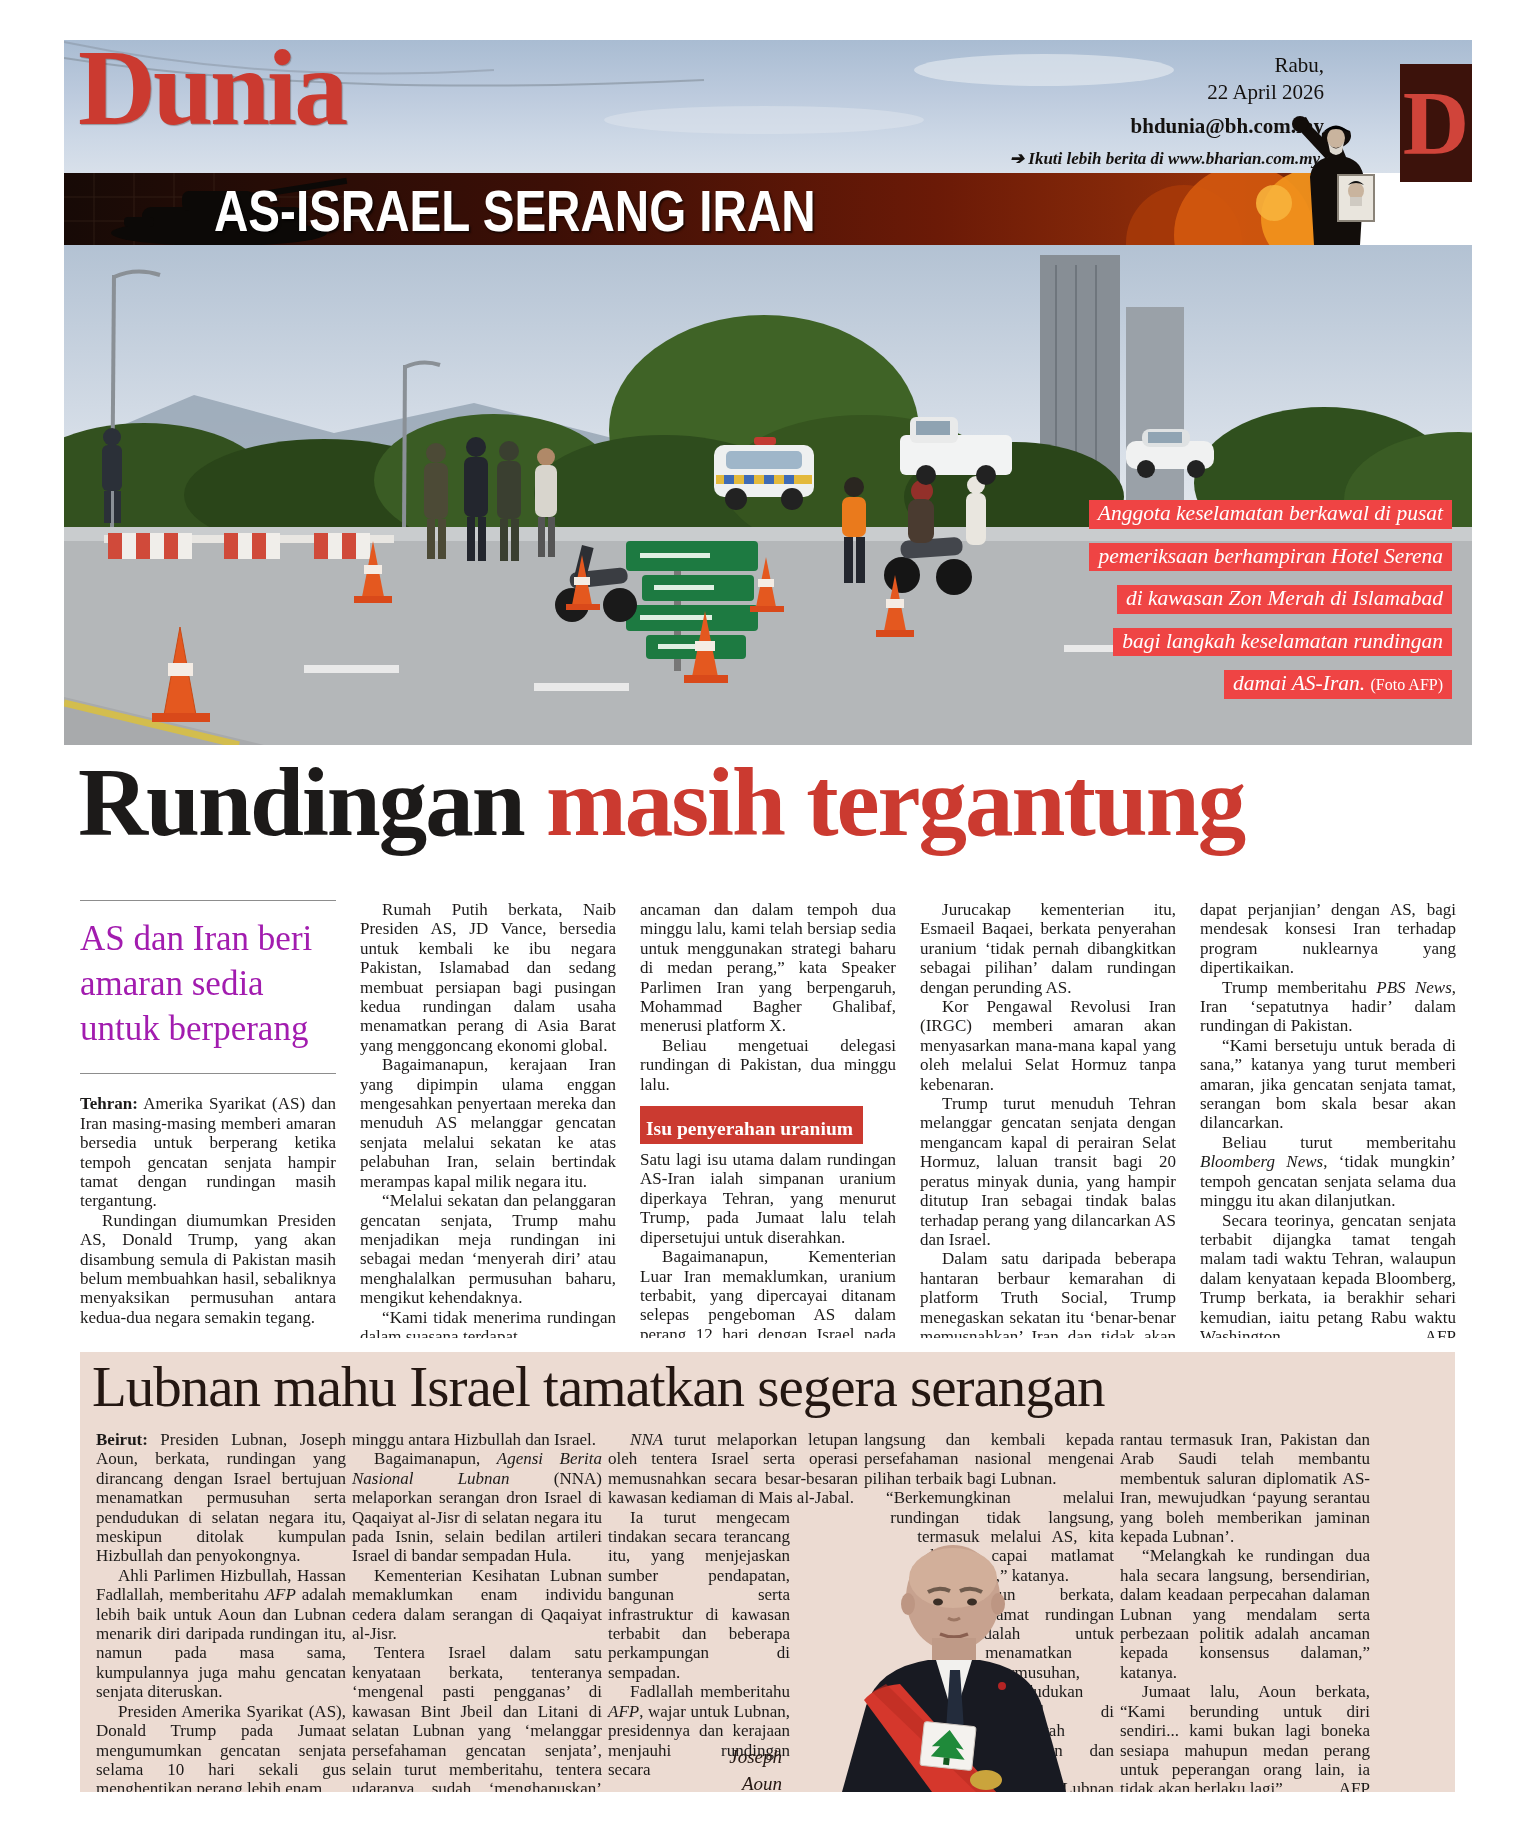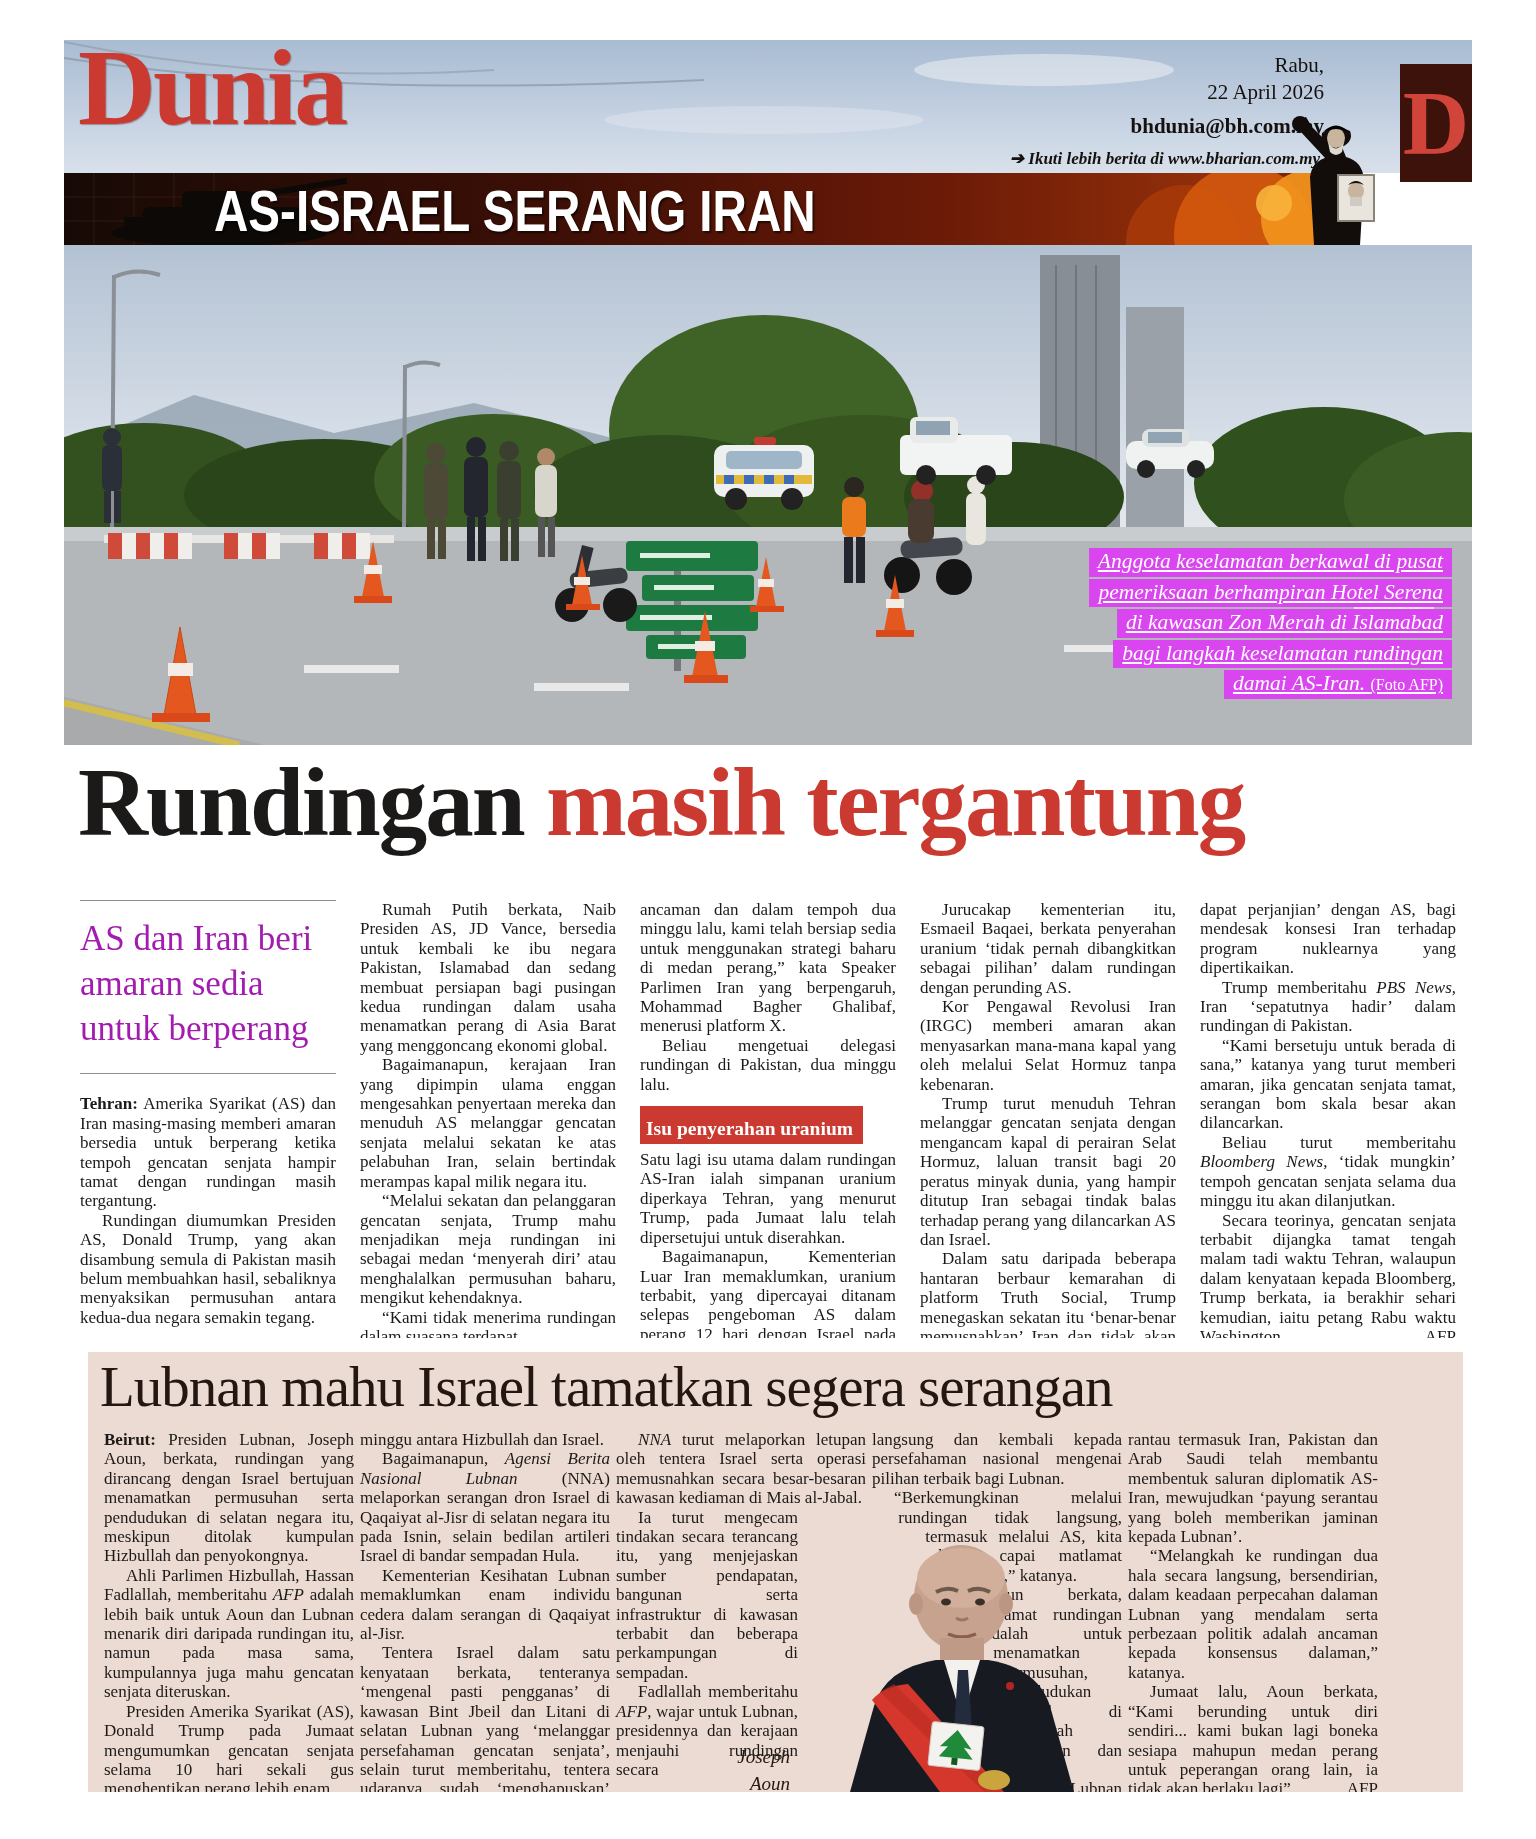--- a/index.html
+++ b/index.html
@@ -27,43 +27,43 @@
   .banner{left:64px;top:173px;width:1264px;height:72px;overflow:hidden;}
   .banner-title{position:absolute;left:150px;top:4px;font-family:"Liberation Sans",sans-serif;
     font-weight:700;font-size:58px;color:#fff;letter-spacing:0px;transform:scaleX(.82);transform-origin:left;
     text-shadow:2px 2px 2px rgba(0,0,0,.6);white-space:nowrap;}
   .ayatollah{left:1276px;top:115px;width:120px;height:130px;}
 
   
   .photo{left:64px;top:245px;width:1408px;height:500px;overflow:hidden;}
   .photo-caption{position:absolute;right:20px;bottom:46px;text-align:right;}
   .photo-caption .cap-line{display:block;text-align:right;}
-  .photo-caption .bg{background:#d946ef;color:#fff;font-style:italic;font-size:21.5px;
-    line-height:1.05;padding:2px 9px 4px;display:inline-block;margin-top:2px;text-decoration:underline;}
+  .photo-caption .bg{background:#ef4444;color:#fff;font-style:italic;font-size:21.5px;
+    line-height:1.05;padding:2px 9px 4px;display:inline-block;margin-top:14px;}
   .photo-caption .credit{font-style:normal;font-size:16px;}
 
   
   .headline1{left:78px;top:752px;width:1400px;font-size:97px;font-weight:700;
     letter-spacing:-2px;line-height:1.05;white-space:nowrap;}
   .headline1 .red{color:var(--accent-red);}
   .cols{display:flex;}
   .cols1{left:80px;top:872px;width:1376px;height:466px;overflow:hidden;gap:24px;}
   .cols1 .col{width:256px;flex:none;margin-top:28px;}
   .col p{margin:0;font-size:17px;line-height:19.4px;text-align:justify;text-indent:1.3em;}
   .col p.noindent{text-indent:0;}
   .col p .lead{font-weight:700;}
   .signoff{float:right;}
   .standfirst{border-top:1.5px solid #8d8d8d;padding-top:16px;margin-bottom:14px;}
   .standfirst h2{margin:0;font-size:35px;line-height:1.28;font-weight:400;color:#a21caf;}
   .standfirst-rule{border-bottom:1.5px solid #8d8d8d;margin:22px 0 20px;}
   .kicker{display:inline-block;background:var(--accent-red);color:#fff;font-weight:700;
     font-size:19.5px;padding:12px 10px 4px 6px;margin:12px 0 6px;}
 
   
-  .article2{left:88px;top:1352px;width:1375px;height:440px;background:var(--pink-bg);overflow:hidden;}
+  .article2{left:80px;top:1352px;width:1375px;height:440px;background:var(--pink-bg);overflow:hidden;}
   .headline2{position:absolute;left:12px;top:2px;font-size:57px;font-weight:400;
     letter-spacing:-1px;color:#241712;white-space:nowrap;}
   .cols2{position:absolute;left:16px;top:78px;width:1343px;height:352px;gap:6px;}
   .cols2 .col{width:250px;flex:none;}
   .spacer-right{float:right;width:62px;height:246px;margin-left:6px;
     shape-outside:polygon(0 16px,100% 10px,100% 100%,0 100%);}
   .spacer-left{float:left;width:152px;height:290px;margin-right:4px;
     shape-outside:polygon(0 20px,34% 58px,56% 108px,76% 168px,90% 224px,100% 290px,0 290px);}
   .aoun{left:756px;top:182px;width:236px;height:258px;}
   .aoun-cap{left:602px;top:392px;width:100px;text-align:right;font-style:italic;

